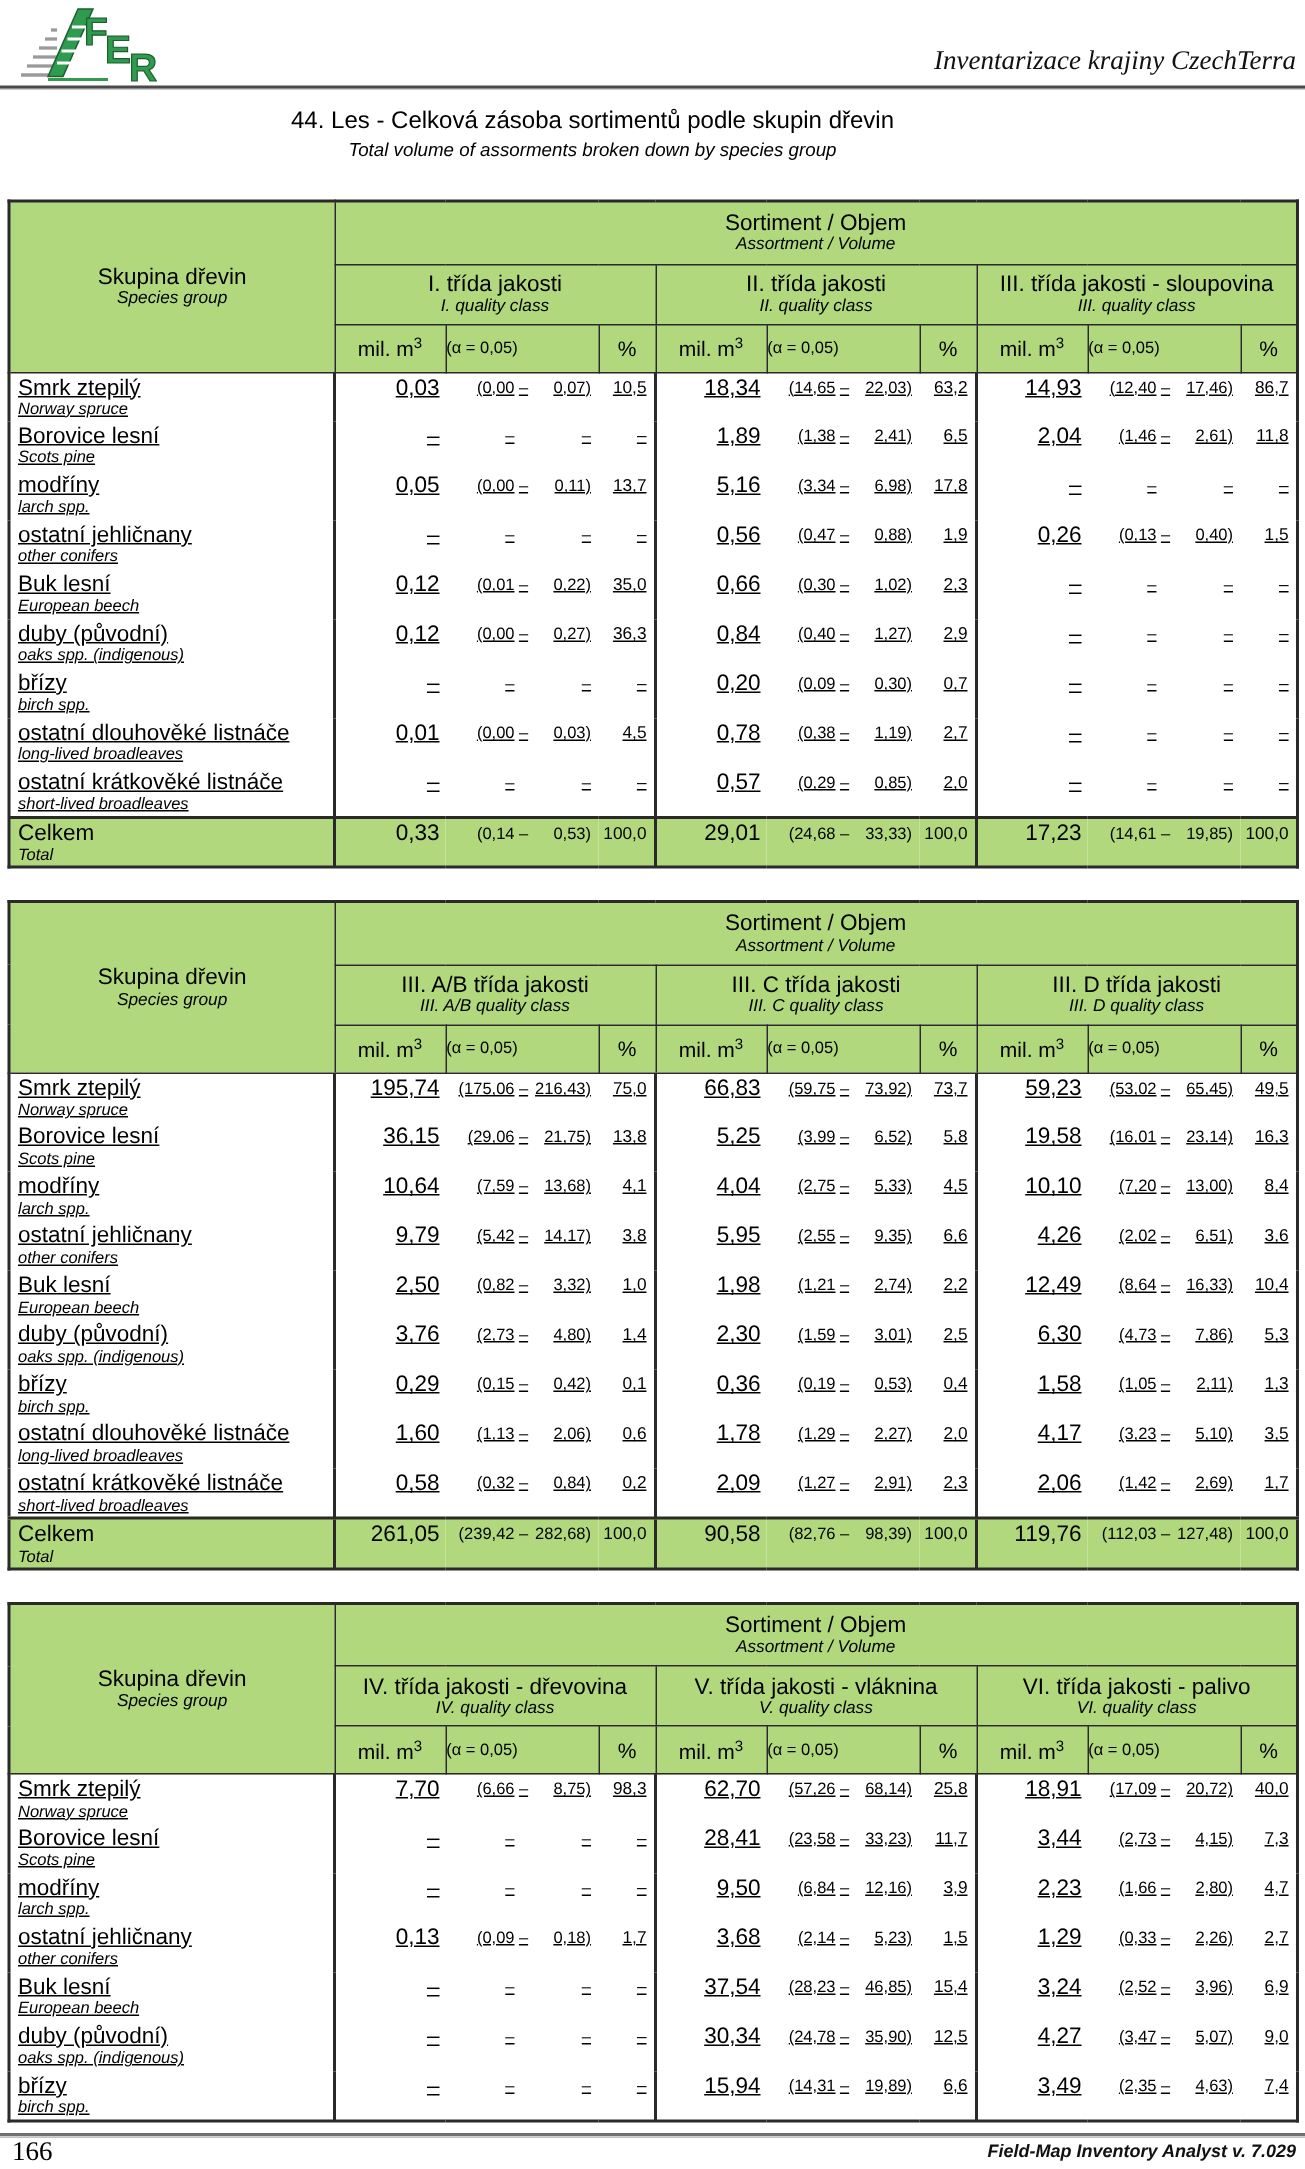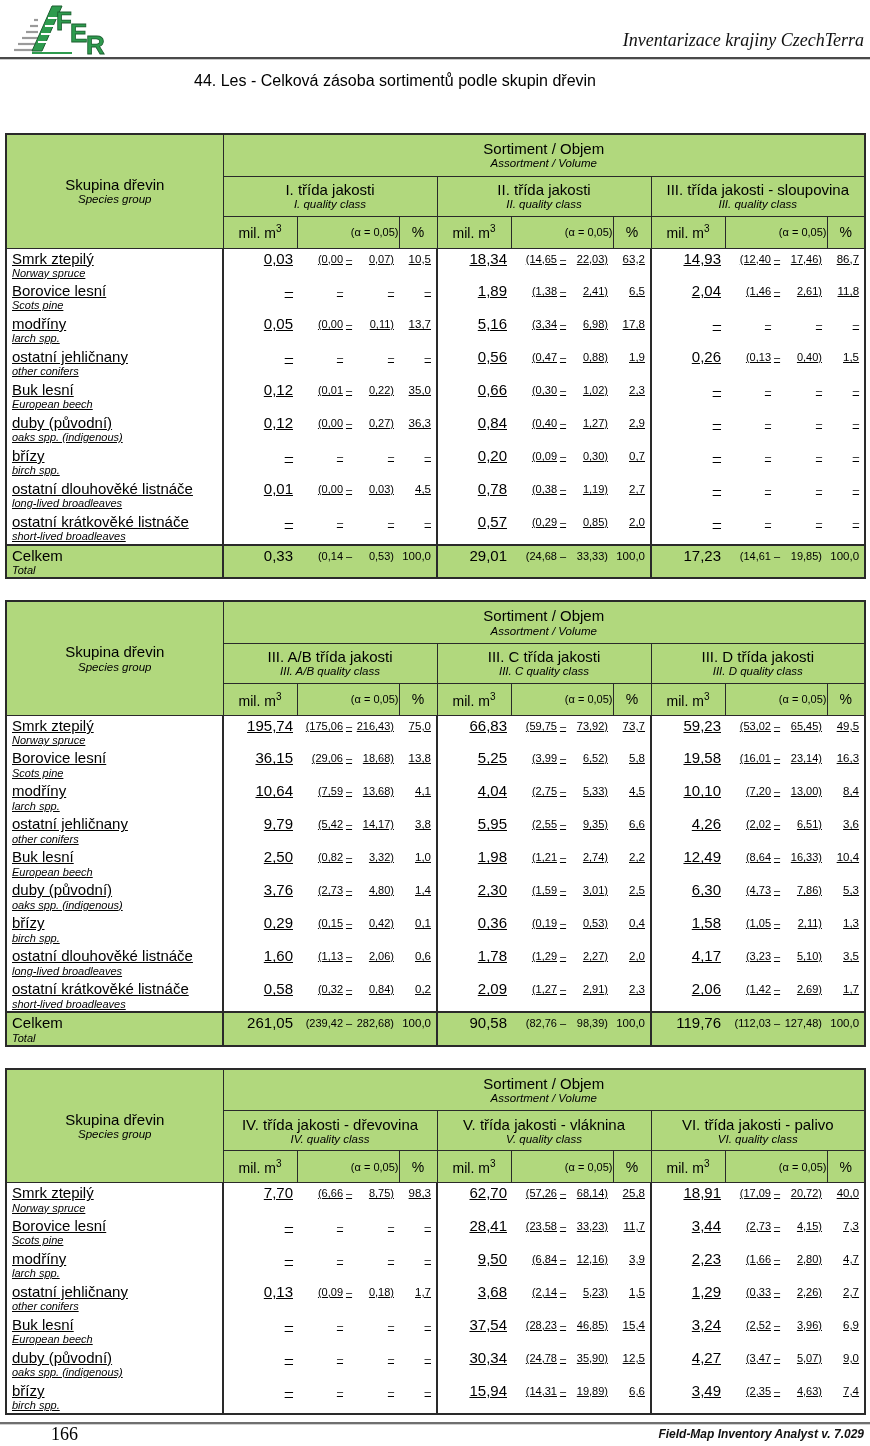--- a/index.html
+++ b/index.html
@@ -27,21 +27,21 @@
   table.data-table th{
     background:#b1d87d;border:1px solid #2a2a2a;font-weight:normal;padding:0;
   }
   .hdr-cs{font-size:15px;line-height:1.15;}
   .hdr-en{font-size:11.5px;font-style:italic;line-height:1.15;}
   .row1{height:42px;}
   .row2{height:40px;}
   .row3{height:32px;}
   .unit-cell{font-size:14px;text-align:center;}
   .unit-cell sup{font-size:10px;}
-  .alpha-cell{font-size:11px;text-align:right;}
+  .alpha-cell{font-size:11px;text-align:left;}
   .pct-hdr{font-size:14px;text-align:center;}
   tbody td{padding:0;vertical-align:top;border:none;}
   tr.species-row{height:33px;text-decoration:underline;}
   tr.total-row{height:32px;}
   td.species{
     padding-left:5px;padding-top:1px;border-right:2px solid #2a2a2a;
   }
   td.species .cs{font-size:15px;line-height:1.15;}
   td.species .en{font-size:11px;font-style:italic;line-height:1.2;}
   td.group-start{border-left:2px solid #2a2a2a;}
@@ -51,21 +51,21 @@
   td.range .lo{flex:1;text-align:right;}
   td.range .sep{width:12px;text-align:center;}
   td.range .hi{width:44px;text-align:right;padding-right:5px;box-sizing:border-box;}
   td.pct{font-size:11.5px;text-align:right;padding-right:5px;padding-top:4px;}
   tr.total-row td{background:#b1d87d;border-top:2px solid #2a2a2a;}
   tr.total-row td.species{border-right:2px solid #2a2a2a;}
   
   .footer-rule{position:absolute;top:1422px;left:0;width:870px;height:2px;background:#6f6f6f;border-bottom:1px solid #cfcfcf;}
   .page-number{
     position:absolute;left:8px;top:1424px;
-    font-family:"Liberation Serif", serif;font-size:18px;margin-left:43px;
+    font-family:"Liberation Serif", serif;font-size:18px;
   }
   .app-version{
     position:absolute;right:6px;top:1427px;
     font-size:12px;font-style:italic;font-weight:600;color:#111;
   }
 </style>
 </head>
 <body>
 
 <div class="logo">
@@ -90,20 +90,21 @@
     <text x="58" y="38" font-family="Liberation Sans, sans-serif" font-size="26" font-weight="bold" fill="#2e9b4e" stroke="#1c5e30" stroke-width="0.8">E</text>
     <text x="74" y="50" font-family="Liberation Sans, sans-serif" font-size="26" font-weight="bold" fill="#2e9b4e" stroke="#1c5e30" stroke-width="0.8">R</text>
     <line x1="20" y1="49" x2="60" y2="49" stroke="#2e9b4e" stroke-width="2"></line>
   </svg>
 </div>
 <div class="journal">Inventarizace krajiny CzechTerra</div>
 <div class="header-rule"></div>
 
 <div class="title-block">
   <div class="title">44. Les - Celková zásoba sortimentů podle skupin dřevin</div>
+  <div class="subtitle">Total volume of assorments broken down by species group</div>
 </div>
 
 <div class="tables" id="tables">
     <table class="data-table">
       <colgroup>
         <col style="width: 217px;">
         <col style="width: 74px;">
         <col style="width: 102px;">
         <col style="width: 38px;">
         <col style="width: 74px;">
@@ -570,21 +571,21 @@
         <tr class="species-row">
           <td class="species">
             <div class="cs">Borovice lesní</div>
             <div class="en">Scots pine</div>
           </td>
           <td class="val group-start">36,15</td>
           <td class="range">
             <div class="rw">
               <span class="lo">(29,06</span>
               <span class="sep">–</span>
-              <span class="hi">18,68)</span>
+              <span class="hi">21,75)</span>
             </div>
           </td>
           <td class="pct">13,8</td>
           <td class="val group-start">5,25</td>
           <td class="range">
             <div class="rw">
               <span class="lo">(3,99</span>
               <span class="sep">–</span>
               <span class="hi">6,52)</span>
             </div>

